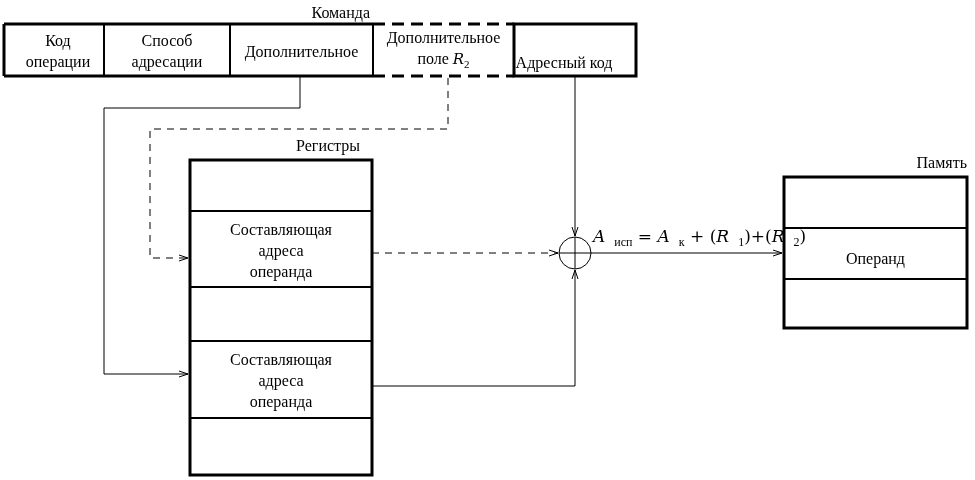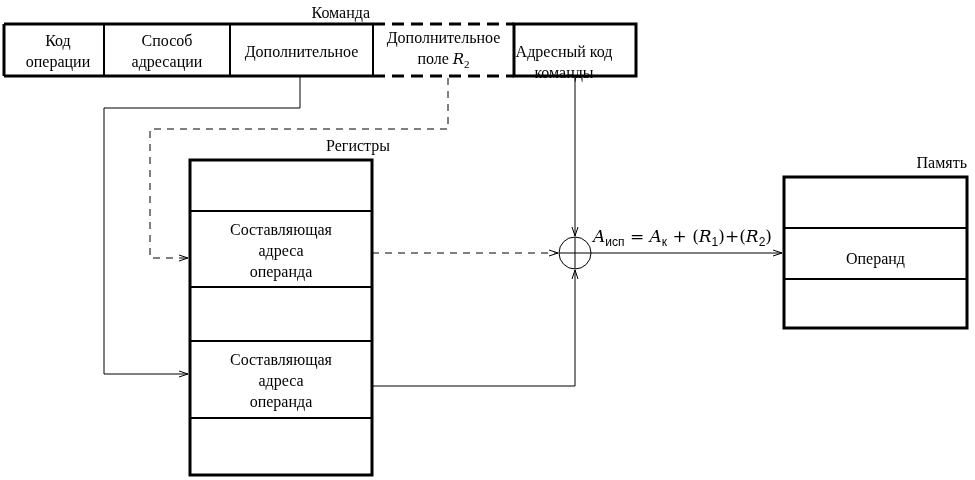--- a/index.html
+++ b/index.html
@@ -7,21 +7,21 @@
          font-family: "Liberation Serif", "DejaVu Serif", serif; color: #000; }
   svg { position: absolute; left: 0; top: 0; }
   .lbl { position: absolute; text-align: right; font-size: 16px; line-height: 21px; white-space: nowrap; }
   .cell { position: absolute; display: flex; align-items: center; justify-content: center;
           text-align: center; font-size: 16px; line-height: 21px; }
   .cell span.i { font-style: italic; font-family: "DejaVu Serif", serif; font-size: 15px; }
   sub { font-size: 11px; font-style: normal; }
   .formula { position: absolute; left: 593px; top: 226px; font-size: 17px; white-space: nowrap;
              font-family: "DejaVu Serif", serif; }
   .formula i { font-style: italic; }
-  .formula sub { font-size: 12px; font-family: Liberation Sans, sans-serif; }
+  .formula sub { font-size: 12px; font-family: Liberation Serif, serif; margin-left: 9px; }
 </style>
 </head>
 <body>
 
 <svg width="975" height="480" viewBox="0 0 975 480">
   <defs>
     <marker id="arr" markerWidth="10" markerHeight="8" refX="9" refY="4" orient="auto" markerUnits="userSpaceOnUse">
       <path d="M0,1 L9,4 L0,7" fill="none" stroke="#000" stroke-width="1"></path>
     </marker>
   </defs>
@@ -62,21 +62,21 @@
   <line x1="591" y1="253" x2="782" y2="253" stroke="#000" stroke-width="1" marker-end="url(#arr)"></line>
 
   <g>
     <circle cx="575" cy="253" r="16" fill="none" stroke="#000" stroke-width="1"></circle>
     <line x1="559" y1="253" x2="591" y2="253" stroke="#000" stroke-width="1"></line>
     <line x1="575" y1="237" x2="575" y2="269" stroke="#000" stroke-width="1"></line>
   </g>
 </svg>
 
 <div class="lbl" style="left:230px; top:2px; width:140px;">Команда</div>
-<div class="lbl" style="left:208px; top:135px; width:182px;">Регистры</div>
+<div class="lbl" style="left:178px; top:135px; width:182px;">Регистры</div>
 <div class="lbl" style="left:784px; top:152px; width:183px;">Память</div>
 
 <div class="cell" style="left:4px; top:28px; width:108px; height:46px;">
   <div>
       <div>Код</div>
       <div>операции</div>
     </div>
 </div>
 <div class="cell" style="left:104px; top:28px; width:126px; height:46px;">
   <div>
@@ -91,21 +91,20 @@
 </div>
 <div class="cell" style="left:373px; top:28px; width:141px; height:46px;">
   <div>
       <div>Дополнительное</div>
     <div><span>поле</span>&nbsp;<span class="i">R</span><sub>2</sub></div>
     </div>
 </div>
 <div class="cell" style="left:514px; top:28px; width:100px; height:46px;margin-top:11px;">
   <div>
       <div>Адресный код</div>
-      <div>команды</div>
     </div>
 </div>
 
 <div class="cell" style="left:190px; top:213px; width:182px; height:74px;">
   <div>
       <div>Составляющая</div>
       <div>адреса</div>
       <div>операнда</div>
     </div>
 </div>

